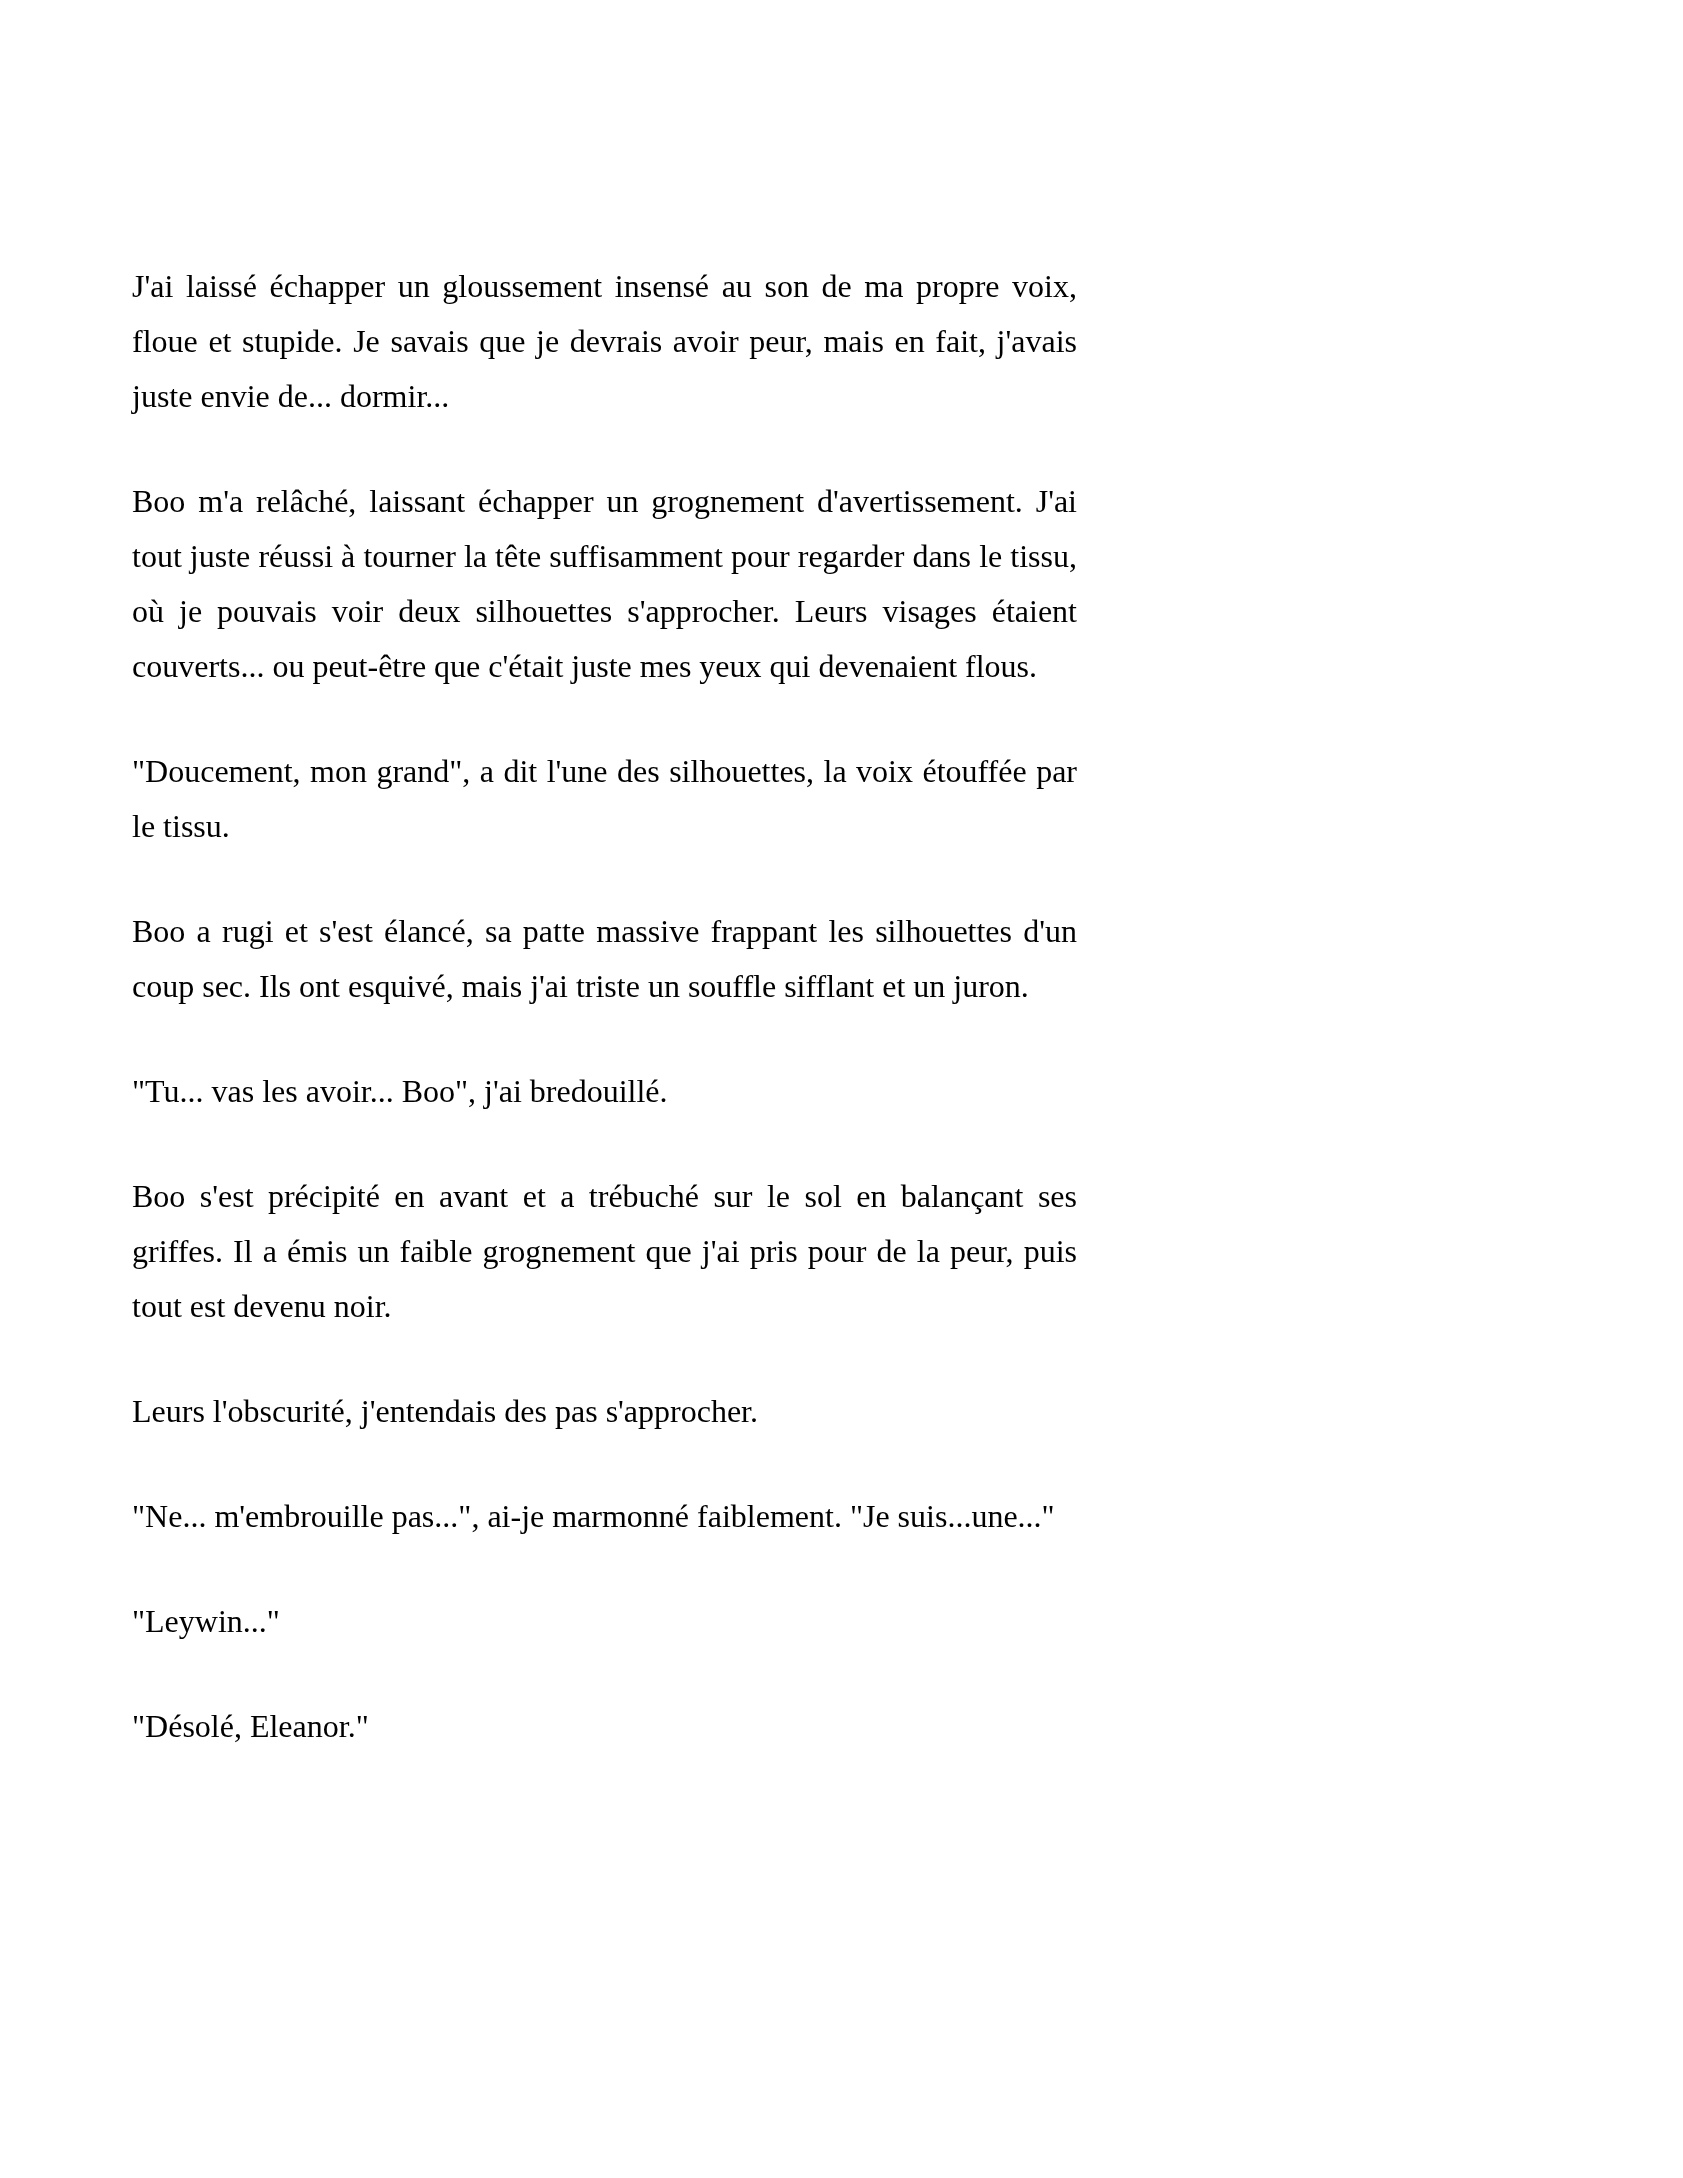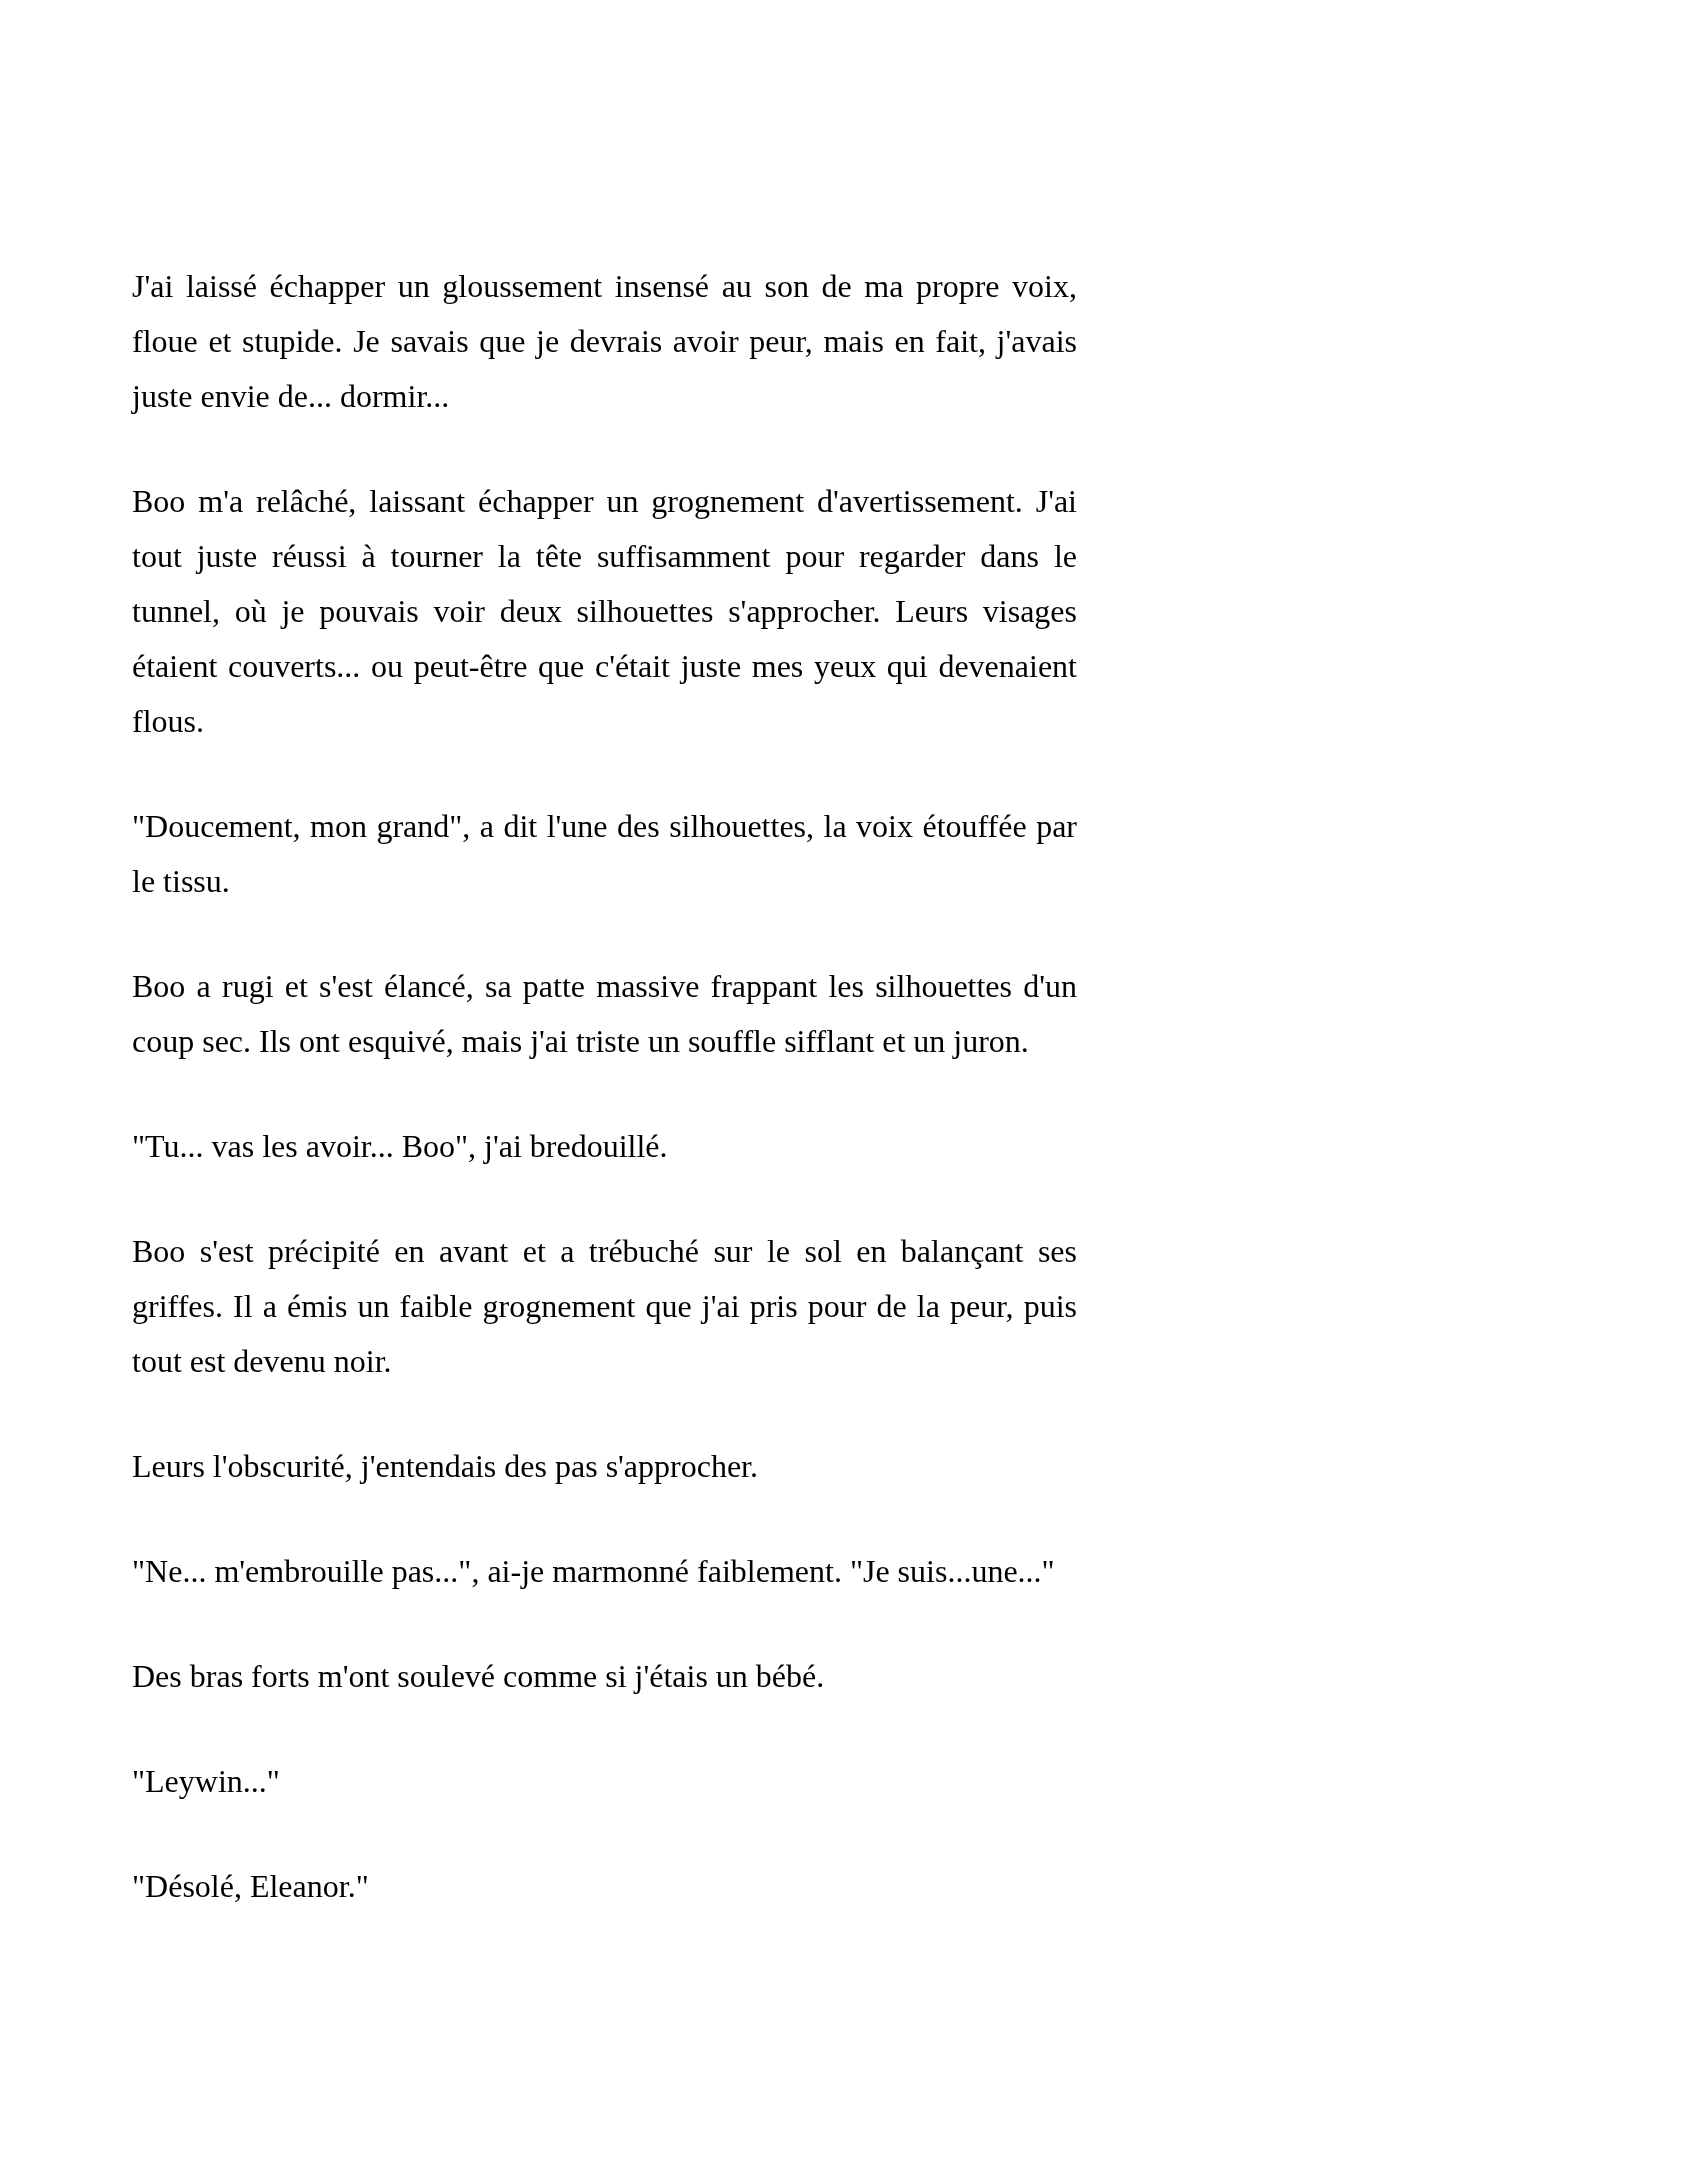--- a/index.html
+++ b/index.html
@@ -38,25 +38,24 @@
     margin-bottom: 0;
   }
 </style>
 </head>
 <body>
 
 <div class="page">
   <div class="text-content" id="text-content">
 
   <p>J'ai laissé échapper un gloussement insensé au son de ma propre voix, floue et stupide. Je savais que je devrais avoir peur, mais en fait, j'avais juste envie de... dormir...</p>
-      <p>Boo m'a relâché, laissant échapper un grognement d'avertissement. J'ai tout juste réussi à tourner la tête suffisamment pour regarder dans le tunnel, où je pouvais voir deux silhouettes s'approcher. Leurs visages étaient couverts... ou peut-être que c'était juste mes yeux qui devenaient flous.</p>
+      <p>Boo m'a relâché, laissant échapper un grognement d'avertissement. J'ai tout juste réussi à tourner la tête suffisamment pour regarder dans le tissu, où je pouvais voir deux silhouettes s'approcher. Leurs visages étaient couverts... ou peut-être que c'était juste mes yeux qui devenaient flous.</p>
       <p>"Doucement, mon grand", a dit l'une des silhouettes, la voix étouffée par le tissu.</p>
       <p>Boo a rugi et s'est élancé, sa patte massive frappant les silhouettes d'un coup sec. Ils ont esquivé, mais j'ai triste un souffle sifflant et un juron.</p>
       <p>"Tu... vas les avoir... Boo", j'ai bredouillé.</p>
       <p>Boo s'est précipité en avant et a trébuché sur le sol en balançant ses griffes. Il a émis un faible grognement que j'ai pris pour de la peur, puis tout est devenu noir.</p>
       <p>Leurs l'obscurité, j'entendais des pas s'approcher.</p>
       <p>"Ne... m'embrouille pas...", ai-je marmonné faiblement. "Je suis...une..."</p>
-      <p>Des bras forts m'ont soulevé comme si j'étais un bébé.</p>
       <p>"Leywin..."</p>
       <p>"Désolé, Eleanor."</p>
     </div>
 </div>
 
 
 </body></html>

